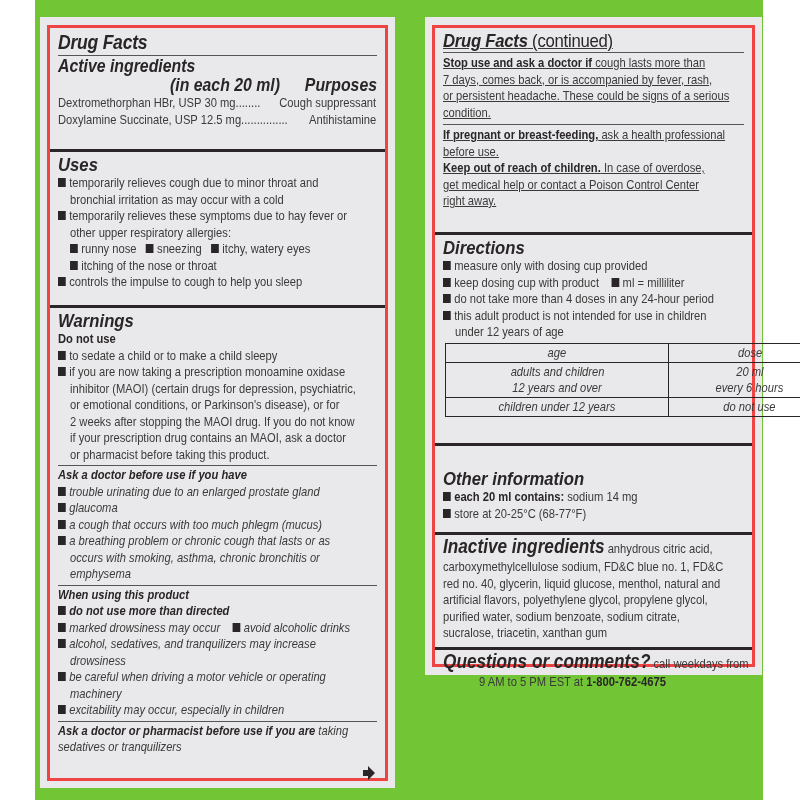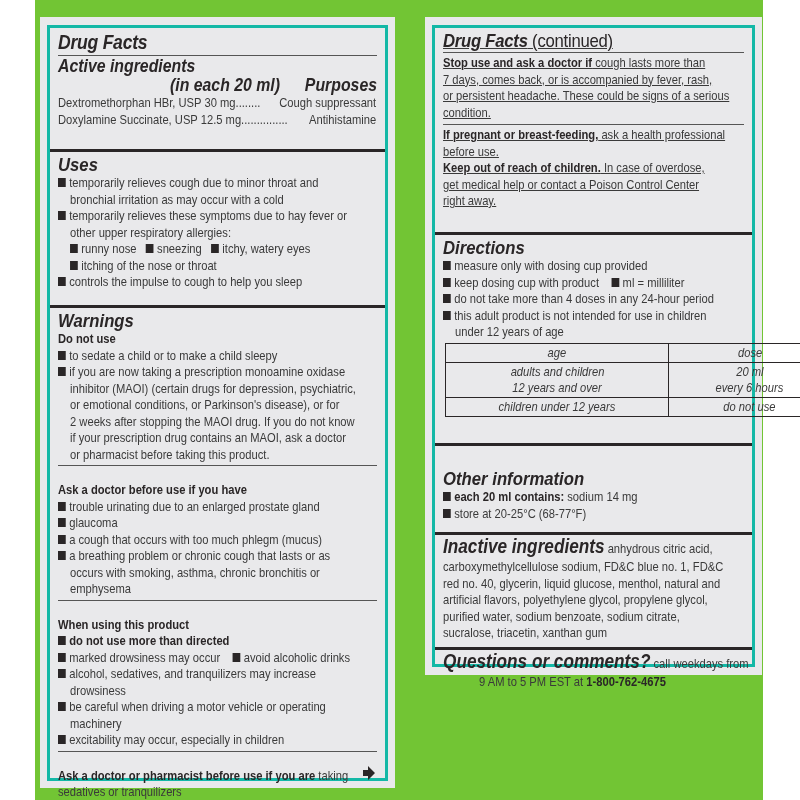--- a/index.html
+++ b/index.html
@@ -1,23 +1,23 @@
 <!DOCTYPE html>
 <html><head>
 <meta charset="utf-8">
 <style>
   html,body{margin:0;padding:0;}
   body{width:800px;height:800px;background:#ffffff;position:relative;overflow:hidden;
     font-family:"Liberation Sans","DejaVu Sans",sans-serif;color:#3a3a3a;}
   .green{position:absolute;background:#72c534;}
   .panel{position:absolute;background:#e9e9eb;}
-  .frame{position:absolute;border:3px solid #14b8a6;box-sizing:border-box;}
+  .frame{position:absolute;border:3px solid #ef4444;box-sizing:border-box;}
   .sec{position:relative;border-bottom:3px solid #2a2627;padding:2px 8px 3px 8px;}
   .sec:last-child{border-bottom:none;border-radius:25px;}
-  .subsec{border-top:1px solid #555;padding-top:16px;margin-top:2px;}
+  .subsec{border-top:1px solid #555;padding-top:1px;margin-top:2px;font-style:italic;}
   .h1{font-weight:bold;font-style:italic;font-size:19px;line-height:20px;color:#2a2627;letter-spacing:-0.3px;transform:scaleX(0.88);transform-origin:left;white-space:nowrap;}
   .h2{font-weight:bold;font-style:italic;font-size:18px;line-height:19px;color:#2a2627;transform:scaleX(0.88);transform-origin:left;white-space:nowrap;}
   .t{font-size:13px;line-height:16.5px;transform:scaleX(0.86);transform-origin:left;white-space:nowrap;}
   .b{font-weight:bold;color:#2a2627;}
   .bl{display:inline-block;width:9px;height:9px;background:#2a2627;margin-right:4px;vertical-align:0px;}
   .ind{padding-left:14px;}
   .row{display:flex;justify-content:flex-end;}
   .hr-thin{border-top:1px solid #555;margin:3px 0 2px 0;}
   table.dose{border-collapse:collapse;width:386px;margin:2px 0 16px 2px;font-style:italic;}
   table.dose td{border:1px solid #2a2627;text-align:center;font-size:13px;line-height:16px;padding:1px 2px;}

